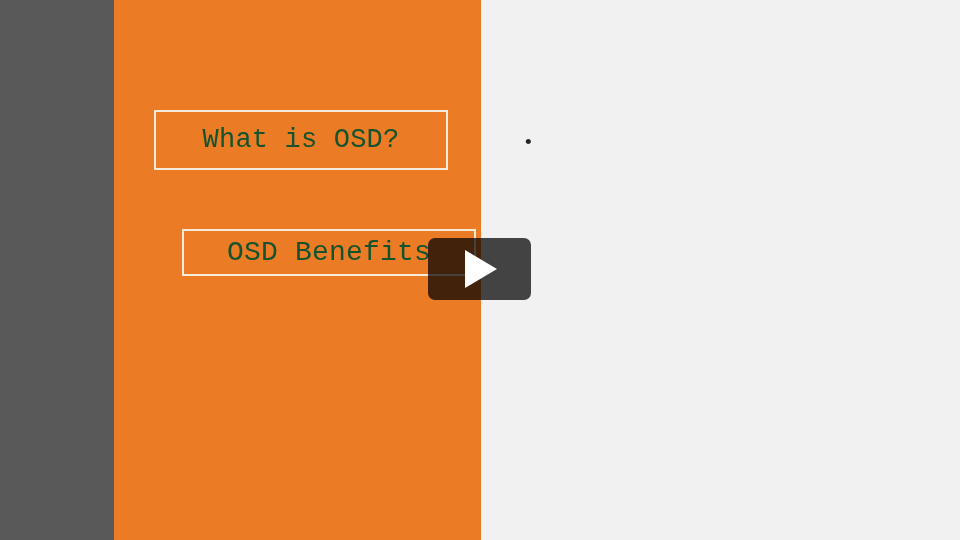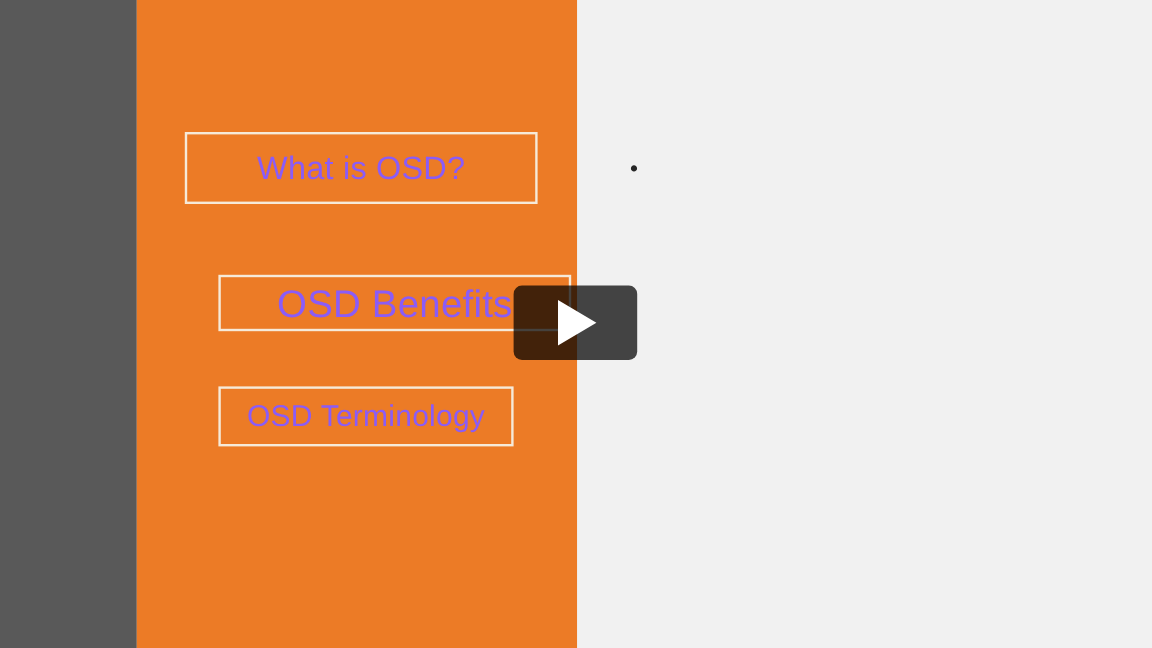--- a/index.html
+++ b/index.html
@@ -47,22 +47,22 @@
   }
 
   
   .nav-box {
     position: absolute;
     box-sizing: border-box;
     border: 2px solid #f6ead9;
     display: flex;
     align-items: center;
     justify-content: center;
-    color: #8b5cf6;
-    font-family: Liberation Sans, sans-serif;
+    color: #14532d;
+    font-family: Liberation Mono, monospace;
     font-weight: 400;
     letter-spacing: 0.2px;
     white-space: nowrap;
   }
   .nav-box-label {
     display: block;
     line-height: 1;
   }
 
   #box-what {
@@ -70,21 +70,21 @@
     top: 110px;
     width: 294px;
     height: 60px;
     font-size: 27px;
   }
   #box-benefits {
     left: 182px;
     top: 229px;
     width: 294px;
     height: 47px;
-    font-size: 32px;
+    font-size: 28px;
   }
   #box-terminology {
     left: 182px;
     top: 322px;
     width: 246px;
     height: 50px;
     font-size: 25px;
   }
 
   
@@ -146,23 +146,20 @@
   <div class="band-right"></div>
 
   <div class="nav-box" id="box-what">
     <span class="nav-box-label">What is OSD?</span>
   </div>
 
   <div class="nav-box" id="box-benefits">
     <span class="nav-box-label">OSD Benefits</span>
   </div>
 
-  <div class="nav-box" id="box-terminology">
-    <span class="nav-box-label">OSD Terminology</span>
-  </div>
 
   <ul class="bullet-list">
     <li class="bullet-item">
       <span class="bullet-marker">•</span>
     </li>
   </ul>
 
   <div id="play-overlay">
     <div id="play-triangle"></div>
   </div>

